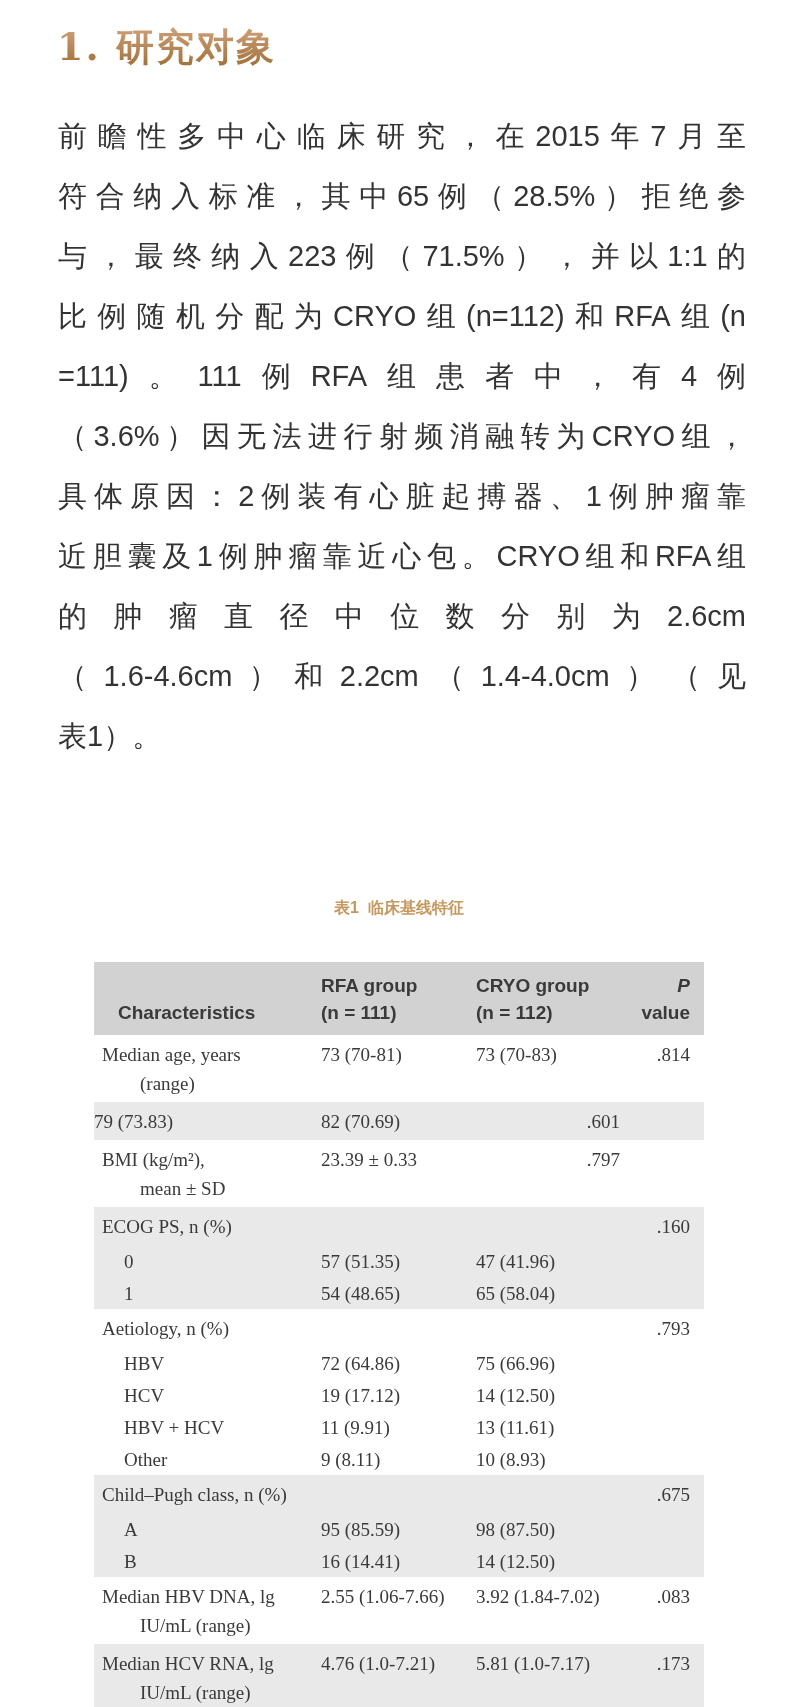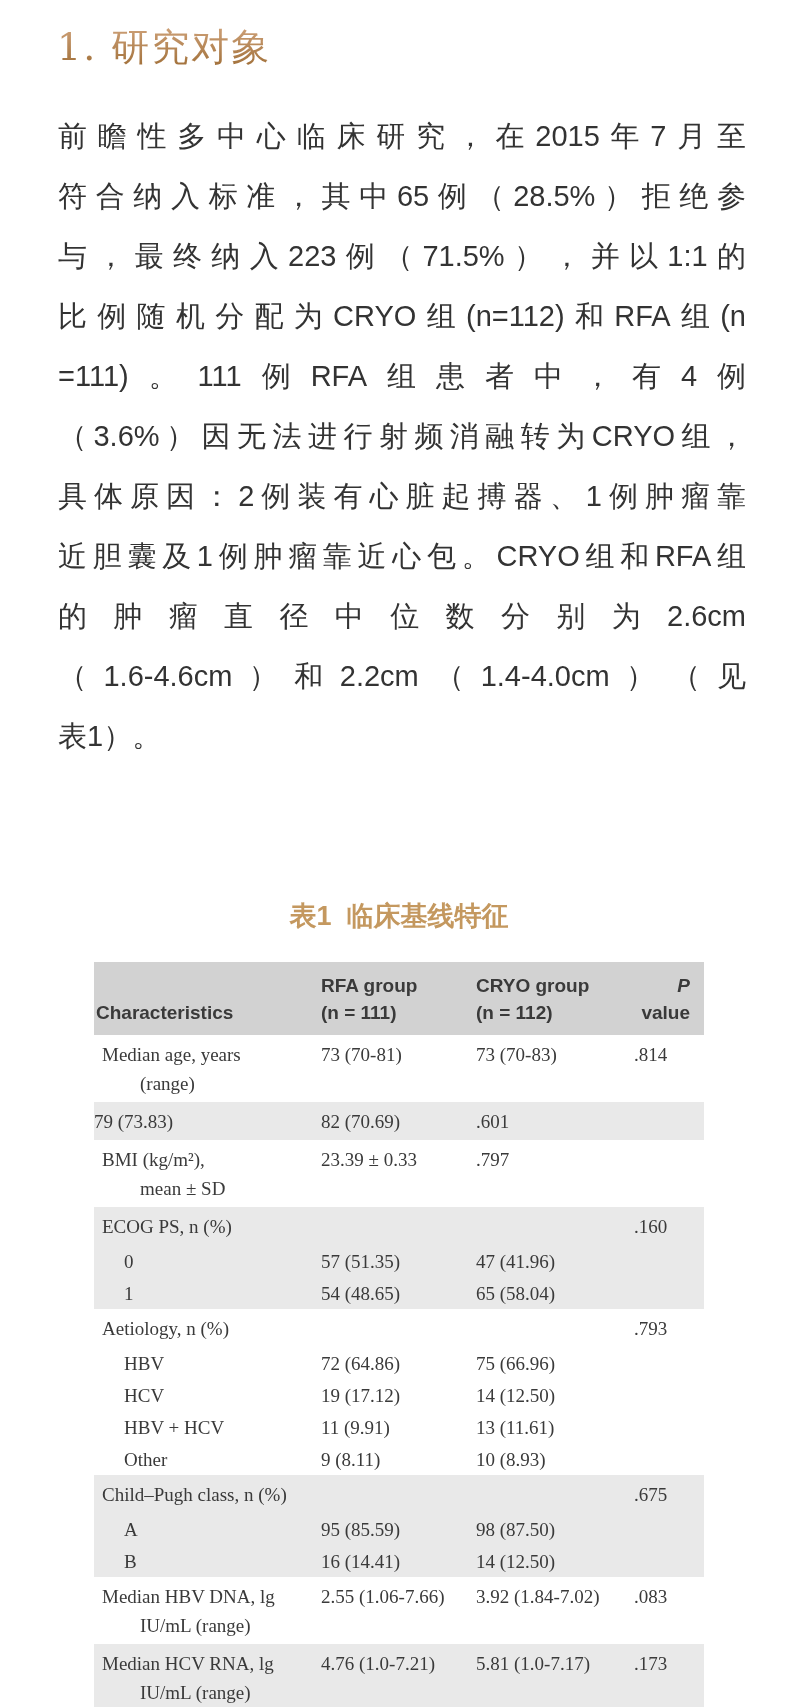--- a/index.html
+++ b/index.html
@@ -7,21 +7,21 @@
     position:relative;
     width:800px;height:1707px;
     background:#ffffff;
     font-family:"Liberation Sans",sans-serif;
     overflow:hidden;
   }
   
   .heading{
     position:absolute;left:57px;top:22px;
     font-family:"DejaVu Serif","Liberation Serif",serif;
-    font-weight:400;font-size:38px;letter-spacing:2px;
+    font-weight:700;font-size:38px;letter-spacing:2px;
     color:var(--heading-gold,#b9854f);
   }
   @supports ((-webkit-background-clip:text) or (background-clip:text)){
     .heading{
       background:linear-gradient(180deg,var(--heading-gold-light,#cda077) 10%,var(--heading-gold-dark,#a06f38) 90%);
       -webkit-background-clip:text;background-clip:text;
       color:transparent;
     }
   }
   
@@ -32,49 +32,49 @@
     text-align:justify;text-align-last:justify;
     -moz-text-align-last:justify;
     text-justify:inter-character;
     white-space:nowrap;
     overflow:visible;
   }
   .para-line.last{text-align-last:left;-moz-text-align-last:left;}
   
   .caption{
     position:absolute;left:94px;top:898px;width:610px;
-    text-align:center;font-size:27px;font-weight:700;
+    text-align:center;font-size:16px;font-weight:700;
     color:var(--caption-gold,#c4985f);
     white-space:pre;
   }
   
   .table{
     position:absolute;left:94px;top:962px;width:610px;
     font-size:19px;color:var(--table-text,#3a3a3a);
   }
   .hdr{
     background:var(--header-gray,#d2d2d2);
     display:grid;grid-template-columns:227px 155px 158px 70px;
     align-items:end;
     padding:10px 0 9px;
     font-weight:700;line-height:27px;
   }
-  .hdr .c1{padding-left:2px;}
+  .hdr .c1{padding-left:24px;}
   .hdr .c4{text-align:right;padding-right:14px;}
   .hdr .c4 span{white-space:pre;margin-top:48px;}
   .row{
     display:grid;grid-template-columns:227px 155px 158px 70px;
     padding:5px 0 4px;line-height:29px;font-family:Liberation Serif, serif;
   }
   .row.sub{padding:2px 0 1px;}
   .row.shade{background:var(--row-shade,#e9e9e9);}
   .c1{padding-left:8px;}
   .c1.indent{padding-left:30px;}
   .cont{padding-left:38px;}
-  .c4{text-align:left;padding-right:14px;}
+  .c4{text-align:right;padding-right:14px;}
 </style>
 </head>
 <body>
 
 <div class="heading">1. 研究对象</div>
 
 <div class="paragraph">
     <div class="para-line">前瞻性多中心临床研究，在2015年7月至</div>
     <div class="para-line">符合纳入标准，其中65例（28.5%）拒绝参</div>
     <div class="para-line">与，最终纳入223例（71.5%），并以1:1的</div>

